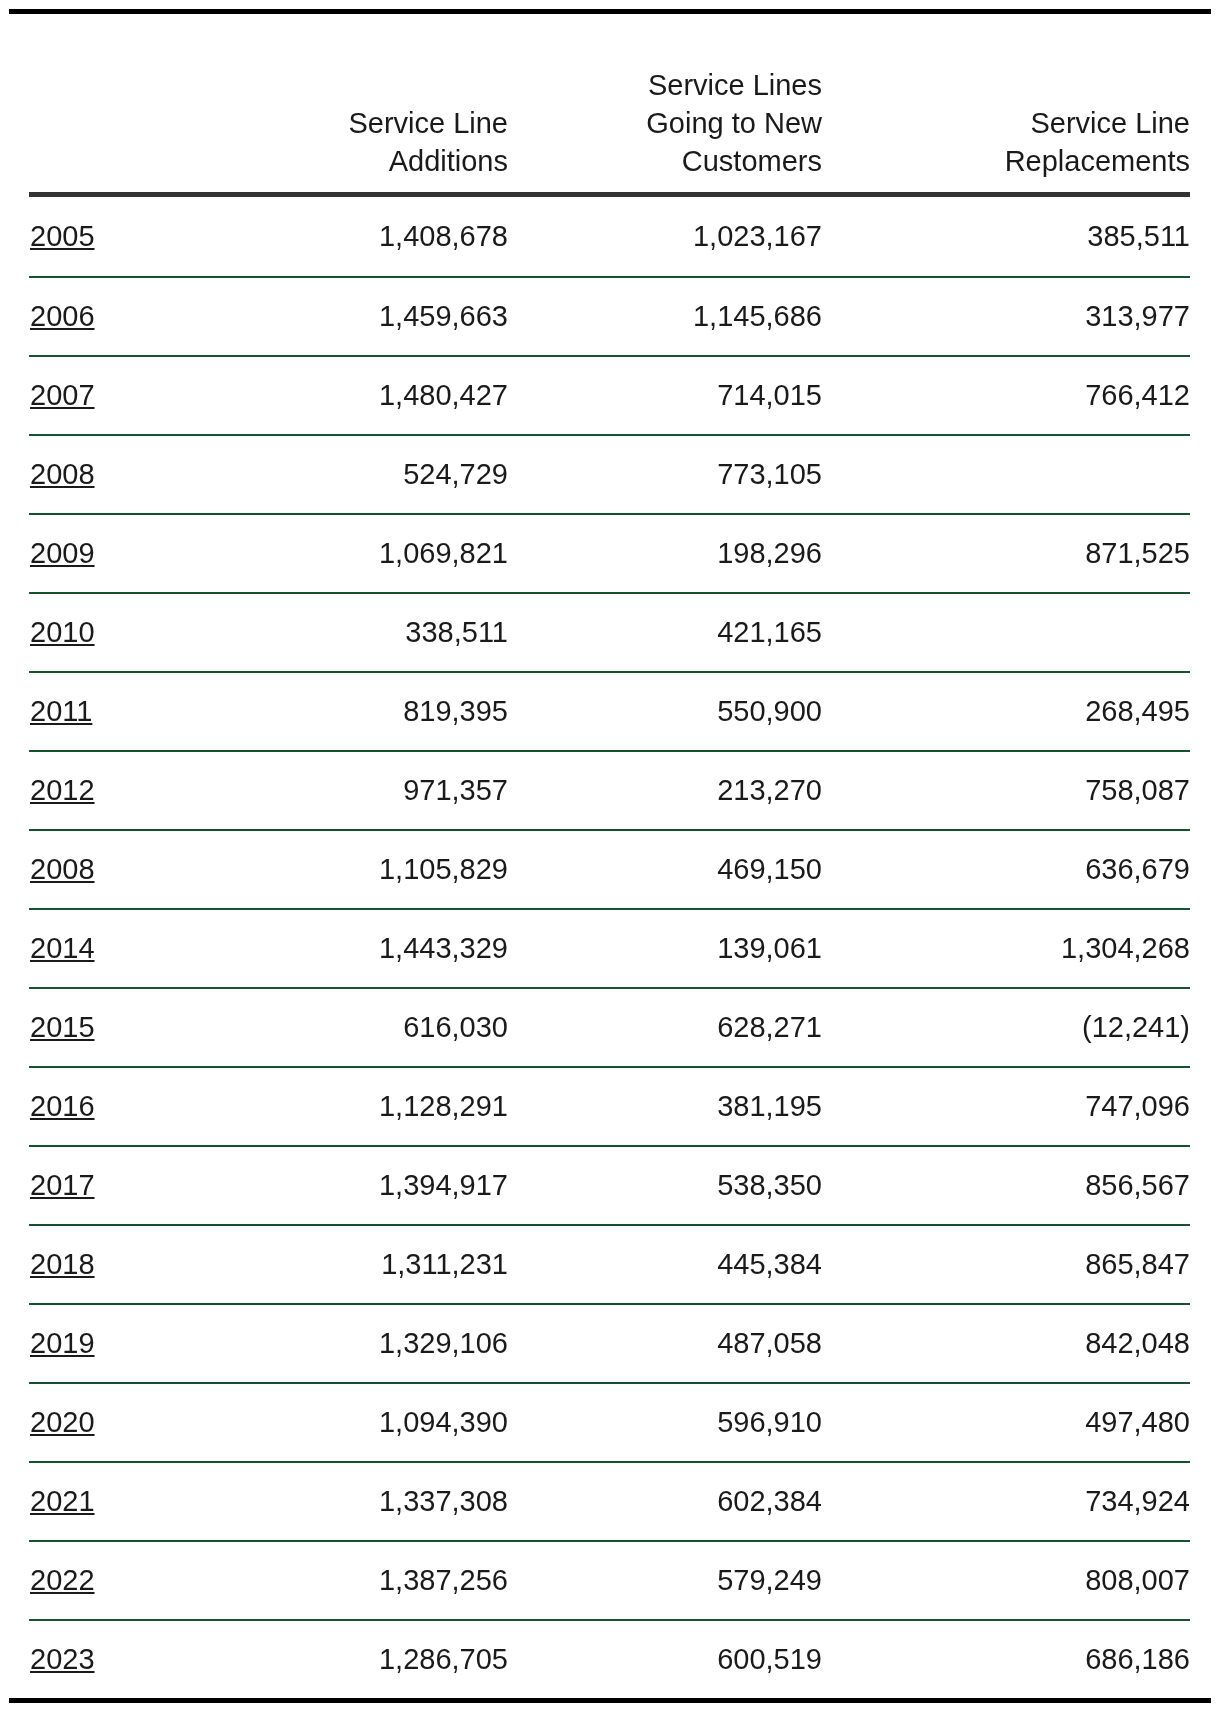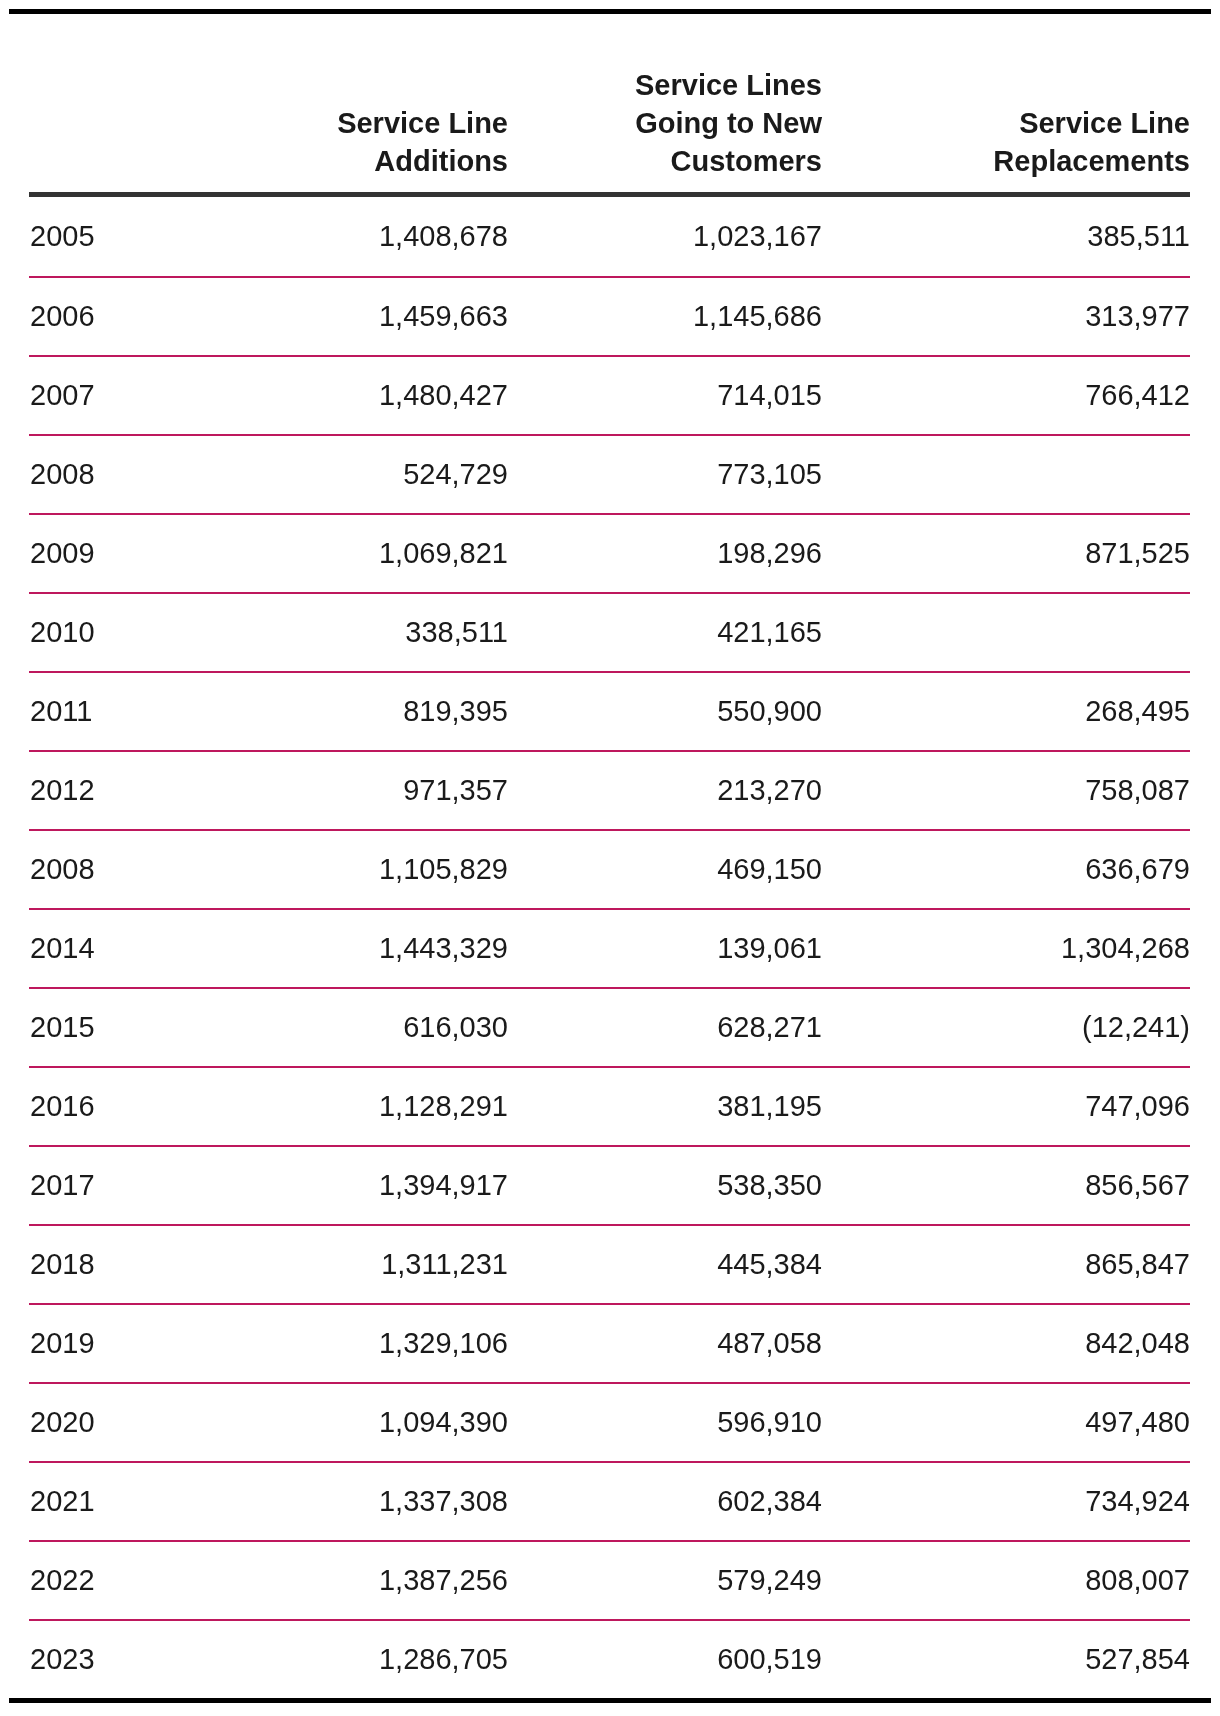--- a/index.html
+++ b/index.html
@@ -32,43 +32,43 @@
   }
   .header-row {
     display: grid;
     grid-template-columns: 120px 359px 314px 368px;
     height: 183px;
     align-items: end;
     border-bottom: 5px solid #333333;
   }
   .header-cell {
     font-size: 29px;
-    font-weight: bold;
+    font-weight: normal;
     line-height: 38px;
     color: #1a1a1a;
     text-align: right;
     white-space: pre-line;
     padding-bottom: 12px;
   }
   .header-cell.year-col { text-align: left; }
   .body-rows { width: 1161px; }
   .t-row {
     display: grid;
     grid-template-columns: 120px 359px 314px 368px;
     height: 79px;
     align-items: center;
   }
-  .t-row + .t-row { border-top: 2px solid #be185d; }
+  .t-row + .t-row { border-top: 2px solid #14532d; }
   .t-cell {
     font-size: 29px;
     color: #1a1a1a;
     text-align: right;
     white-space: nowrap;
   }
-  .t-cell.year { text-align: left; padding-left: 1px; }
+  .t-cell.year { text-align: left; padding-left: 1px; text-decoration: underline; }
 </style>
 </head>
 <body>
 
 <div class="page">
 
   <div class="top-rule"></div>
 
   <div class="table-wrap">
 
@@ -205,21 +205,21 @@
     <div class="t-cell year">2022</div>
     <div class="t-cell">1,387,256</div>
     <div class="t-cell">579,249</div>
     <div class="t-cell">808,007</div>
   </div>
 
   <div class="t-row">
     <div class="t-cell year">2023</div>
     <div class="t-cell">1,286,705</div>
     <div class="t-cell">600,519</div>
-    <div class="t-cell">527,854</div>
+    <div class="t-cell">686,186</div>
   </div>
 </div>
 
   </div>
 
   <div class="bottom-rule"></div>
 
 </div>
 
 </body></html>

